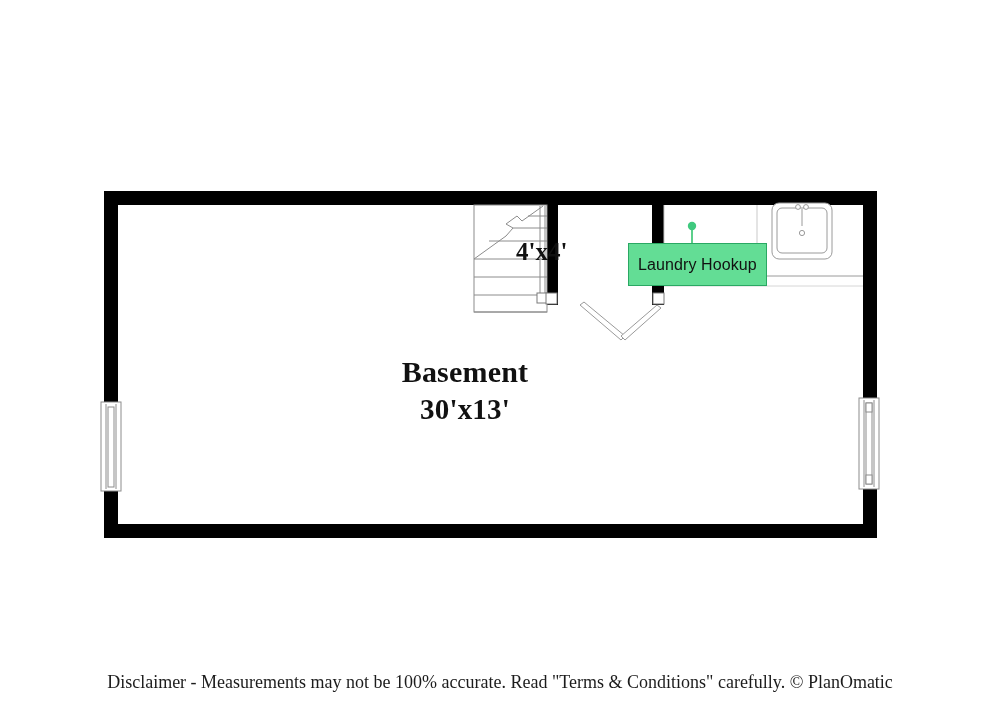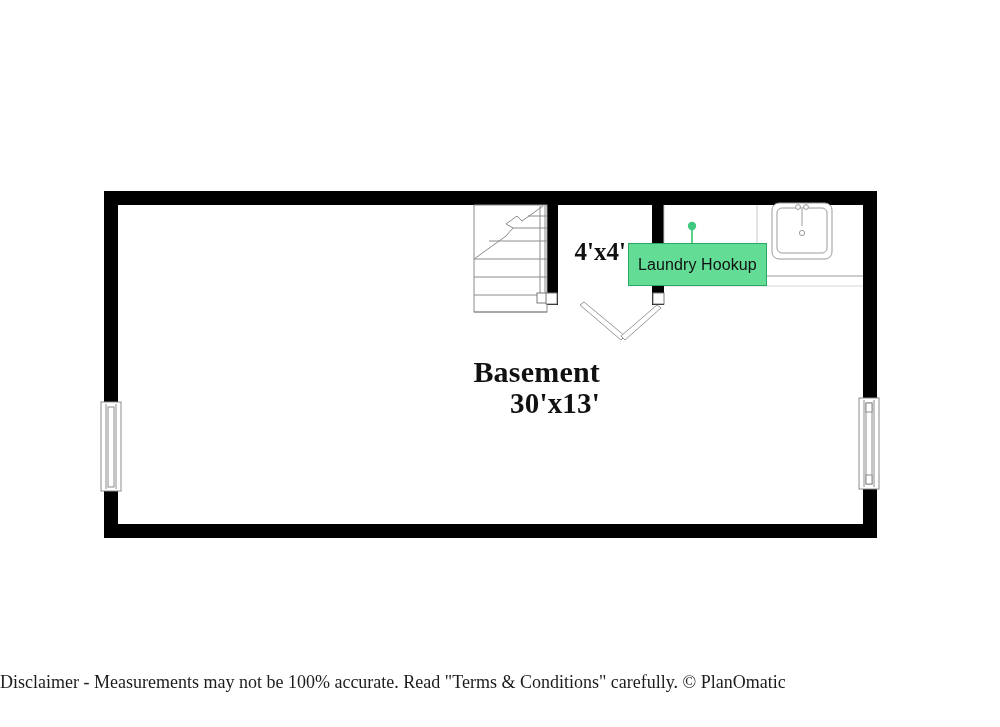--- a/index.html
+++ b/index.html
@@ -30,46 +30,46 @@
     left: 0;
     top: 0;
     width: 1000px;
     height: 727px;
     display: block;
   }
 
   
   .room-label {
     position: absolute;
-    text-align: right;
+    text-align: center;
     font-family: "Liberation Serif", serif;
     font-weight: bold;
     color: #111111;
     white-space: nowrap;
     line-height: 1.08;
   }
   #room-label-basement {
     left: 330px;
     top: 356px;
     width: 270px;
     font-size: 30px;
     letter-spacing: 0.2px;
   }
   #room-label-basement .room-dims {
     display: block;
     font-size: 29px;
-    margin-top: 0;
+    margin-top: 6px;
   }
 
   #room-label-laundry-dims {
     left: 516px;
     top: 238px;
     width: 110px;
     font-size: 25px;
-    text-align: right;
+    text-align: left;
   }
 
   
   #laundry-hookup-badge {
     position: absolute;
     left: 628px;
     top: 243px;
     height: 43px;
     box-sizing: border-box;
     padding: 0 9px;
@@ -84,21 +84,21 @@
     white-space: nowrap;
     letter-spacing: 0.1px;
   }
 
   
   #disclaimer {
     position: absolute;
     left: 0;
     top: 672px;
     width: 1000px;
-    text-align: left;
+    text-align: center;
     font-family: "Liberation Serif", serif;
     font-size: 18px;
     color: #1c1c1c;
     white-space: nowrap;
   }
 </style>
 </head>
 <body>
 
 <div id="floorplan-stage">

